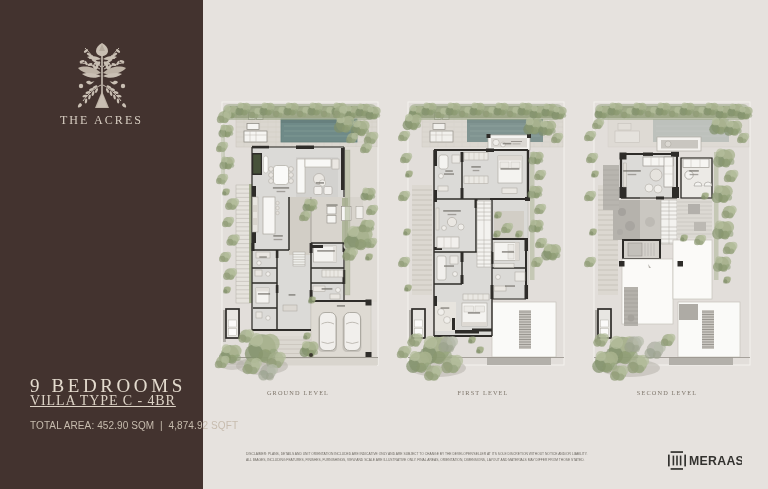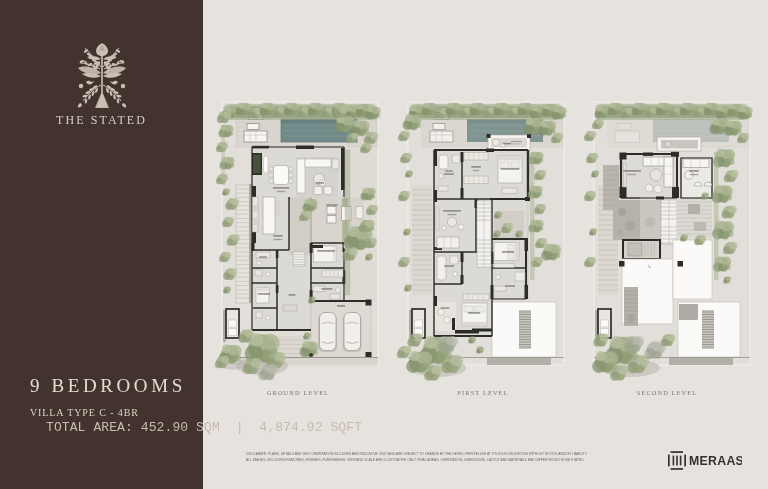--- a/index.html
+++ b/index.html
@@ -95,27 +95,27 @@
     <circle cx="4" cy="43" r="2.2"></circle>
     <circle cx="46" cy="43" r="2.2"></circle>
     <path d="M3,60 c-1.5,1 -2.5,2.8 -2,4.5 c1.8,0.3 3.5,-0.7 4,-2.4 C4.8,61 4,60.2 3,60 Z"></path>
     <path d="M47,60 c1.5,1 2.5,2.8 2,4.5 c-1.8,0.3 -3.5,-0.7 -4,-2.4 C45.2,61 46,60.2 47,60 Z"></path>
 
     <path d="M25,48 L18,65 L32,65 Z" fill="#beb3a6"></path>
     <path d="M25,50 L20,64 L30,64 Z"></path>
   </g>
 </svg>
 
-<div class="abs txt" style="left:0;top:113px;width:203px;text-align:center;font-family:'Liberation Serif',serif;font-size:12px;letter-spacing:2.1px;color:#d8cec2;">THE STATED</div>
+<div class="abs txt" style="left:0;top:113px;width:203px;text-align:center;font-family:'Liberation Serif',serif;font-size:12px;letter-spacing:2.1px;color:#d8cec2;">THE ACRES</div>
 
 <div class="abs txt" style="left:30px;top:375px;font-family:'Liberation Serif',serif;font-size:19px;letter-spacing:3.6px;color:#e4dbce;white-space:nowrap;">9 BEDROOMS</div>
 
-<div class="abs txt" style="left:30px;top:407px;font-family:'Liberation Serif',serif;font-size:10px;letter-spacing:0.9px;color:#ddd3c6;white-space:nowrap;">VILLA TYPE C - 4BR</div>
-
-<div class="abs txt" style="left:46px;top:420px;font-family:Liberation Mono, monospace;font-size:13px;letter-spacing:0.1px;color:#c7bcae;white-space:nowrap;">TOTAL AREA: 452.90 SQM &nbsp;|&nbsp; 4,874.92 SQFT</div>
+<div class="abs txt" style="left:30px;top:393px;font-family:'Liberation Serif',serif;font-size:14px;letter-spacing:0.9px;color:#ddd3c6;white-space:nowrap;text-decoration:underline;">VILLA TYPE C - 4BR</div>
+
+<div class="abs txt" style="left:30px;top:420px;font-family:Liberation Sans, sans-serif;font-size:10px;letter-spacing:0.1px;color:#c7bcae;white-space:nowrap;">TOTAL AREA: 452.90 SQM &nbsp;|&nbsp; 4,874.92 SQFT</div>
 
 <svg width="0" height="0" style="position:absolute;">
   <defs>
     <radialGradient id="tr1" cx="50%" cy="45%" r="55%">
       <stop offset="0%" stop-color="#8a9877" stop-opacity="0.95"></stop>
       <stop offset="60%" stop-color="#93a17f" stop-opacity="0.75"></stop>
       <stop offset="100%" stop-color="#a3ae8c" stop-opacity="0"></stop>
     </radialGradient>
     <radialGradient id="tr2" cx="50%" cy="45%" r="55%">
       <stop offset="0%" stop-color="#a9b391" stop-opacity="0.85"></stop>

